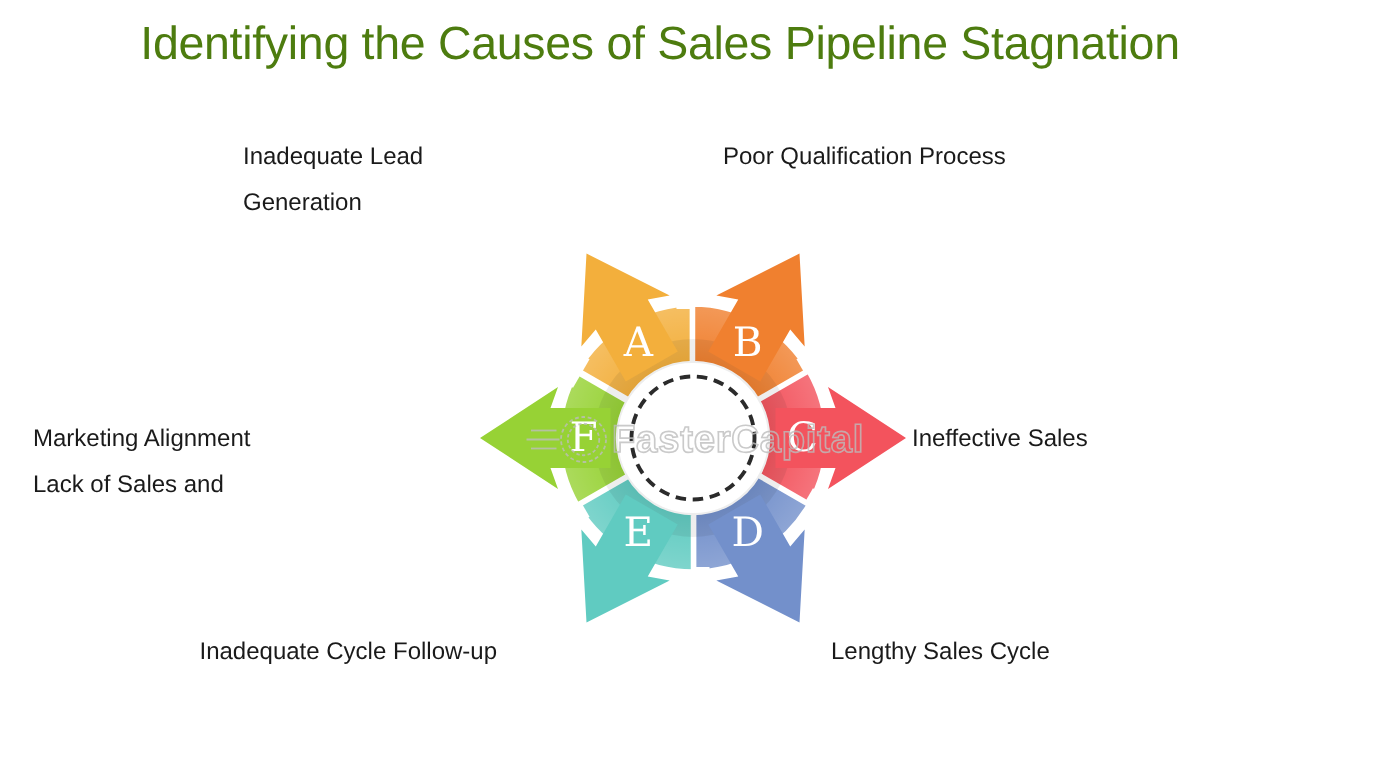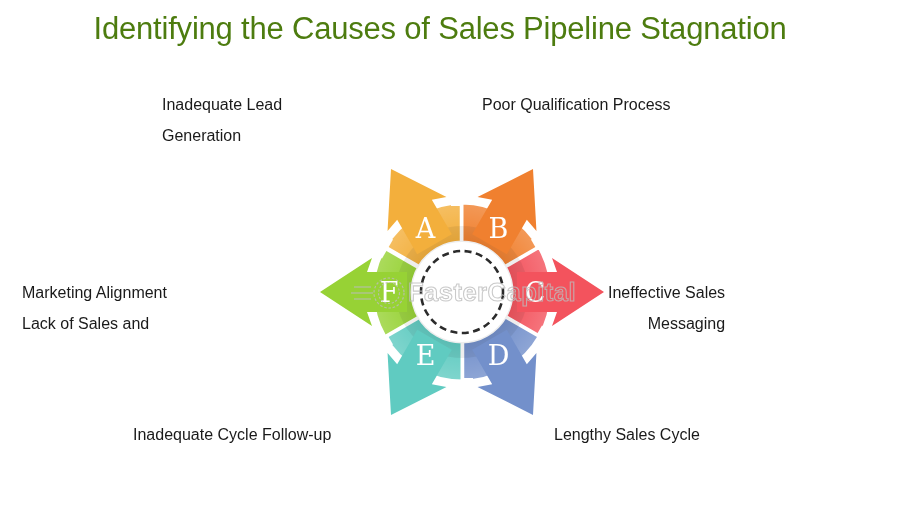--- a/index.html
+++ b/index.html
@@ -61,21 +61,20 @@
 
 <div class="callout" id="callout-a">
   <span>Inadequate Lead</span>
   <span>Generation</span>
 </div>
 <div class="callout" id="callout-b">
   <span>Poor Qualification Process</span>
 </div>
 <div class="callout" id="callout-c">
   <span>Ineffective Sales</span>
-  <span>Messaging</span>
 </div>
 <div class="callout" id="callout-d">
   <span>Lengthy Sales Cycle</span>
 </div>
 <div class="callout" id="callout-e">
   <span>Inadequate Cycle Follow-up</span>
 </div>
 <div class="callout" id="callout-f">
   <span>Marketing Alignment</span>
   <span>Lack of Sales and</span>

